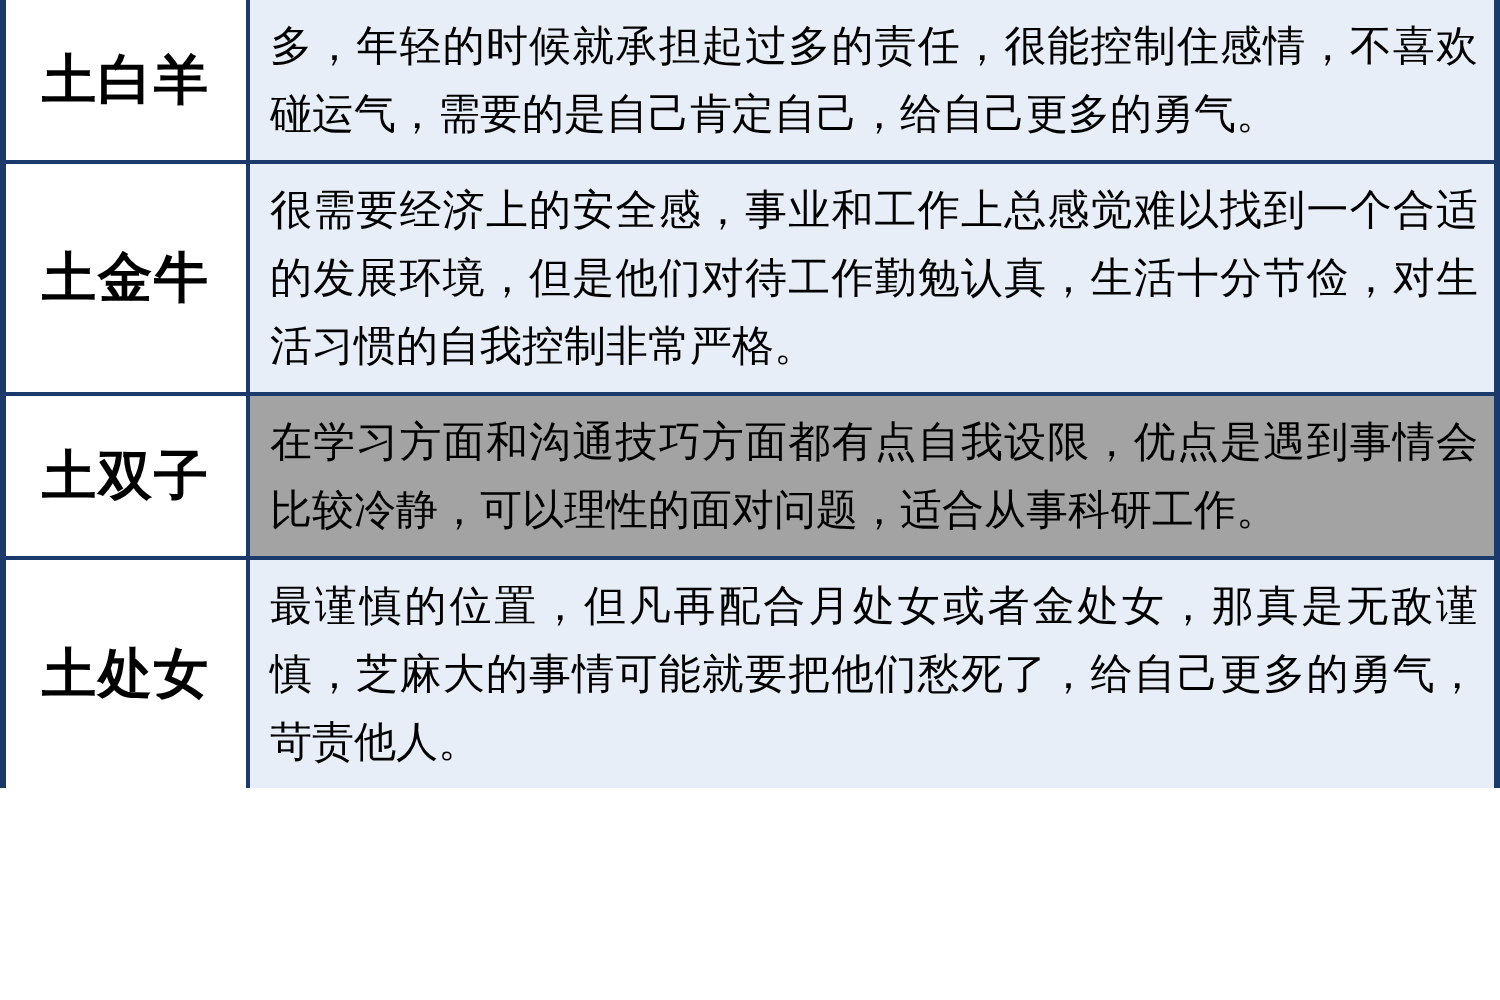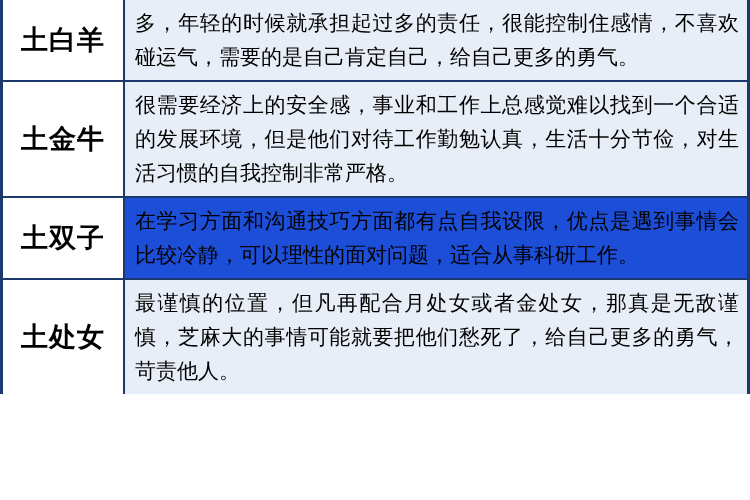--- a/index.html
+++ b/index.html
@@ -42,21 +42,21 @@
     background: #e8eef7;
     font-size: 21px;
     line-height: 1.62;
     color: #000000;
     padding: 6px 8px 6px 10px;
     text-align: justify;
     text-justify: inter-ideograph;
     font-family: "DejaVu Sans", "Liberation Sans", sans-serif;
   }
   .row-alt .cell-desc {
-    background: #1d4ed8;
+    background: #a3a3a3;
   }
   
   .table tr.first .cell-sign,
   .table tr.first .cell-desc {
     border-top: none;
   }
   .table tr.last .cell-sign,
   .table tr.last .cell-desc {
     border-bottom: none;
   }

